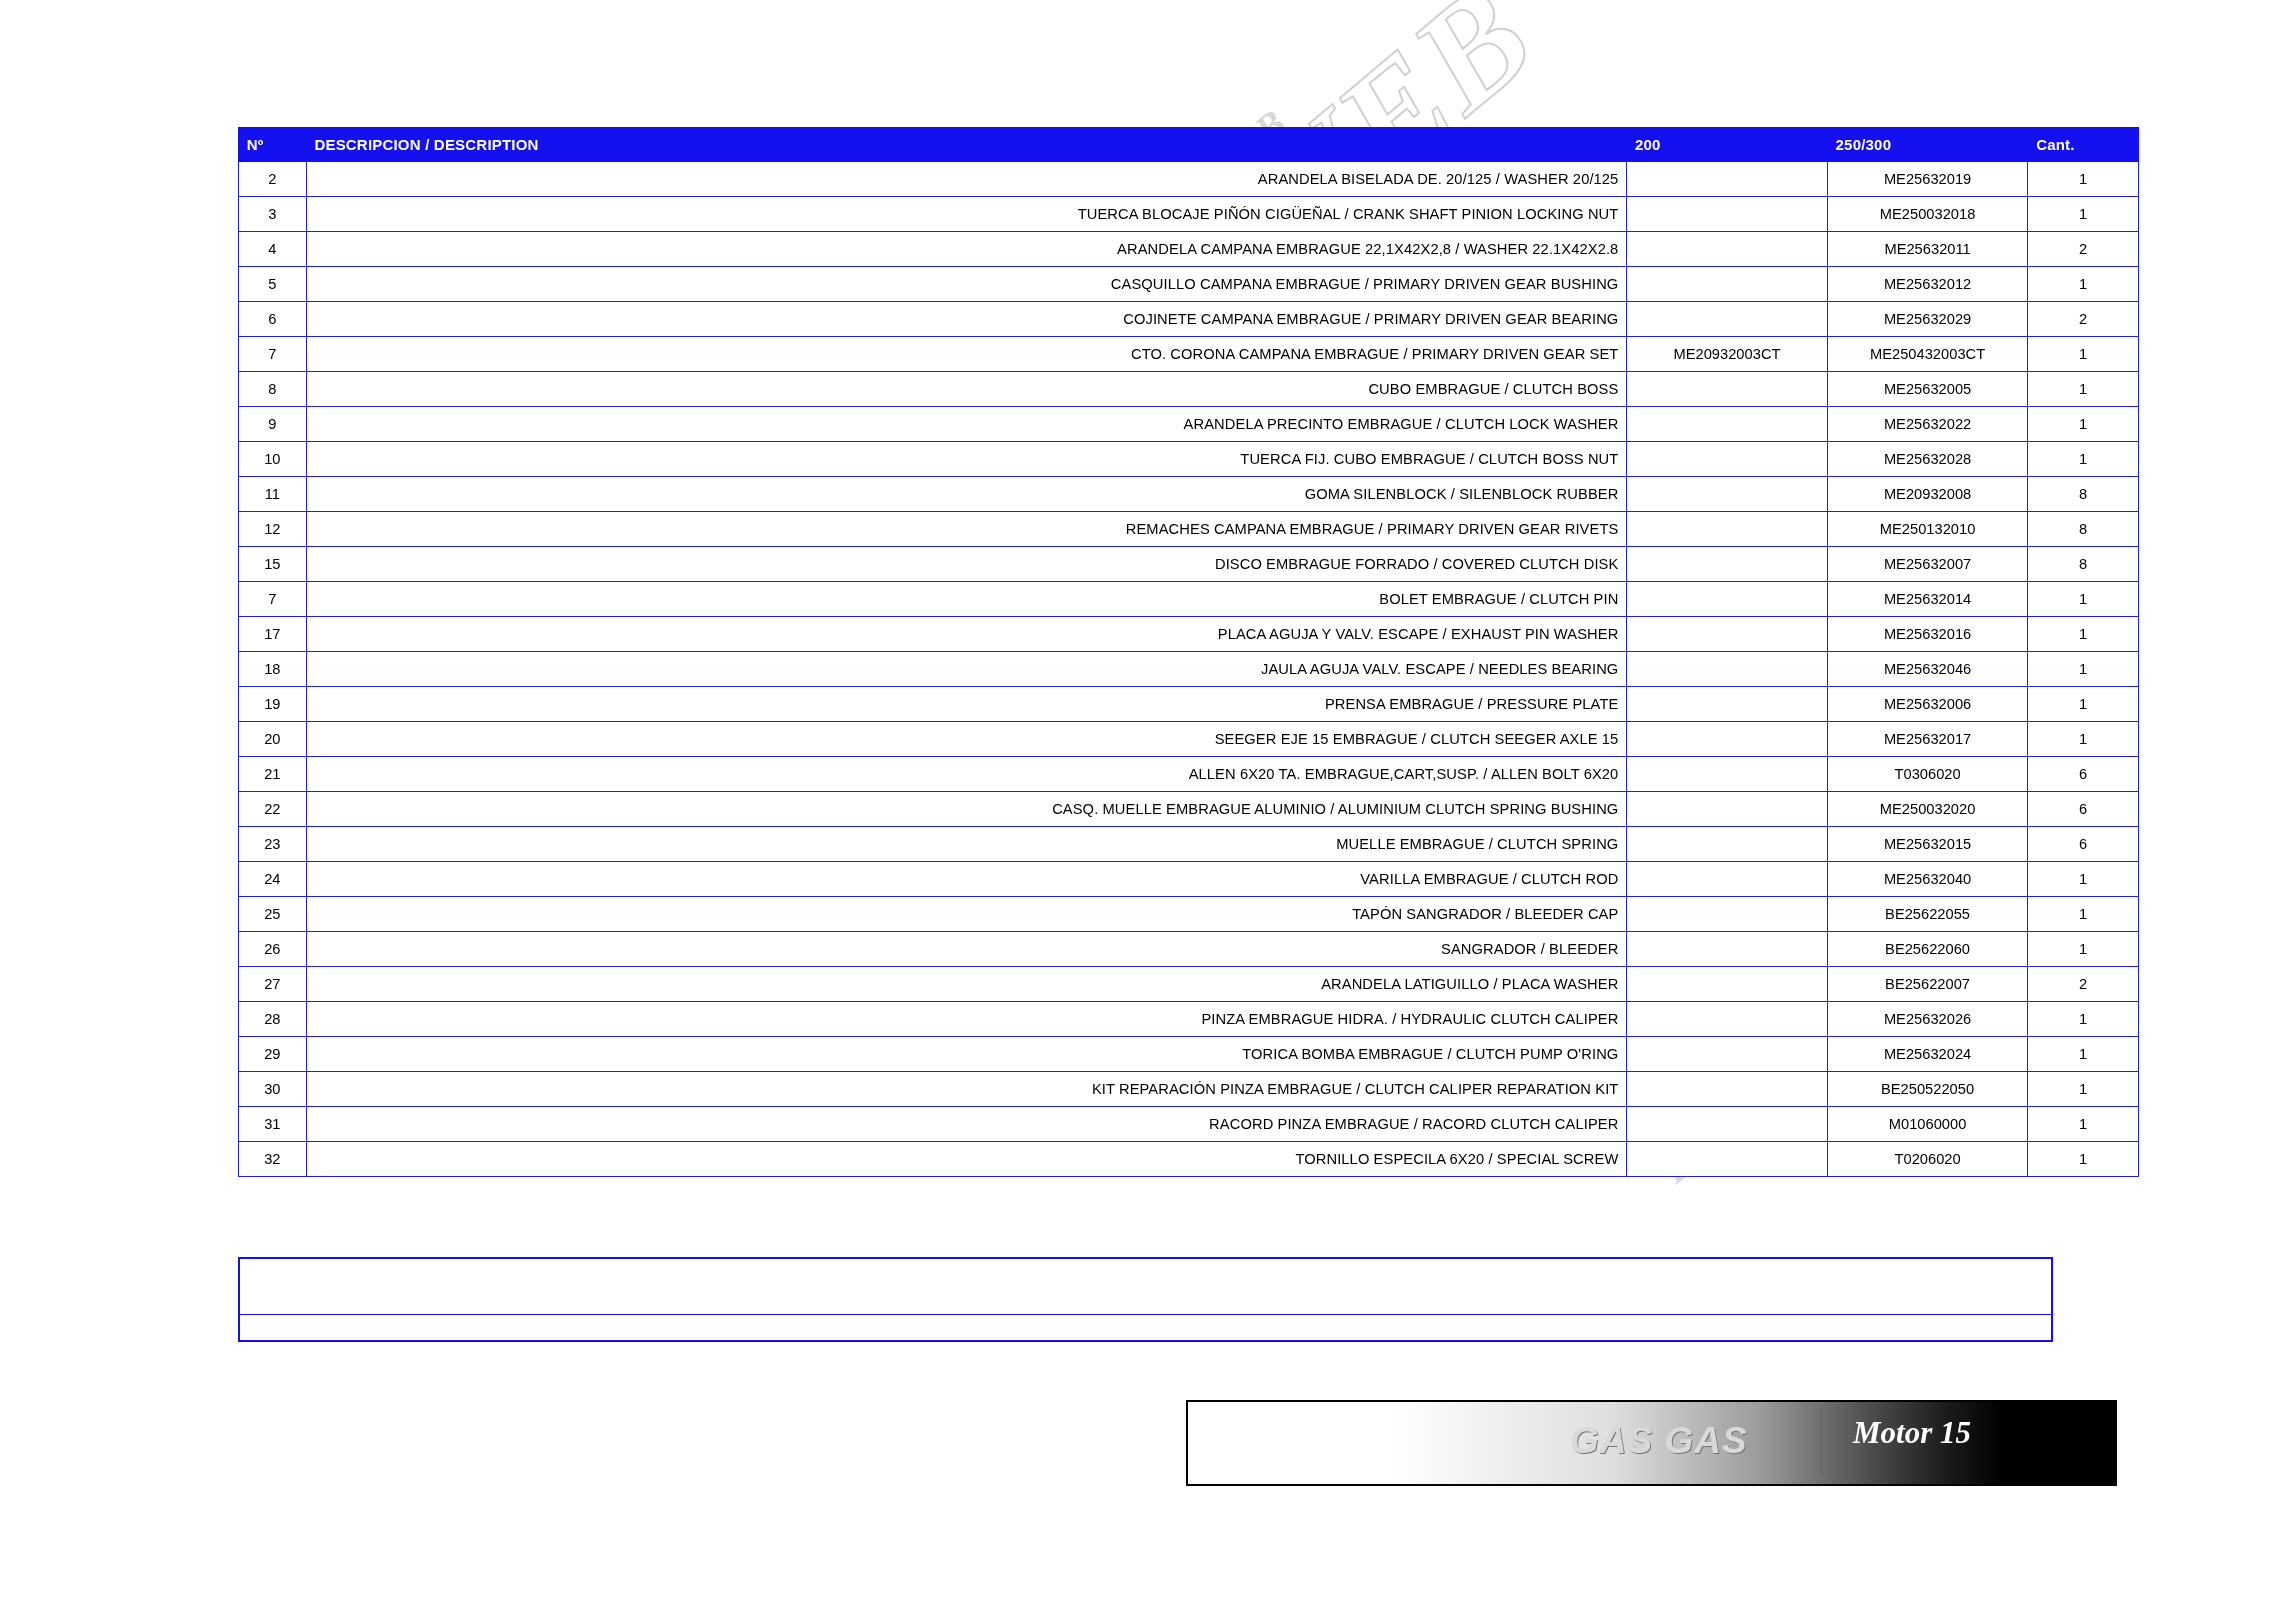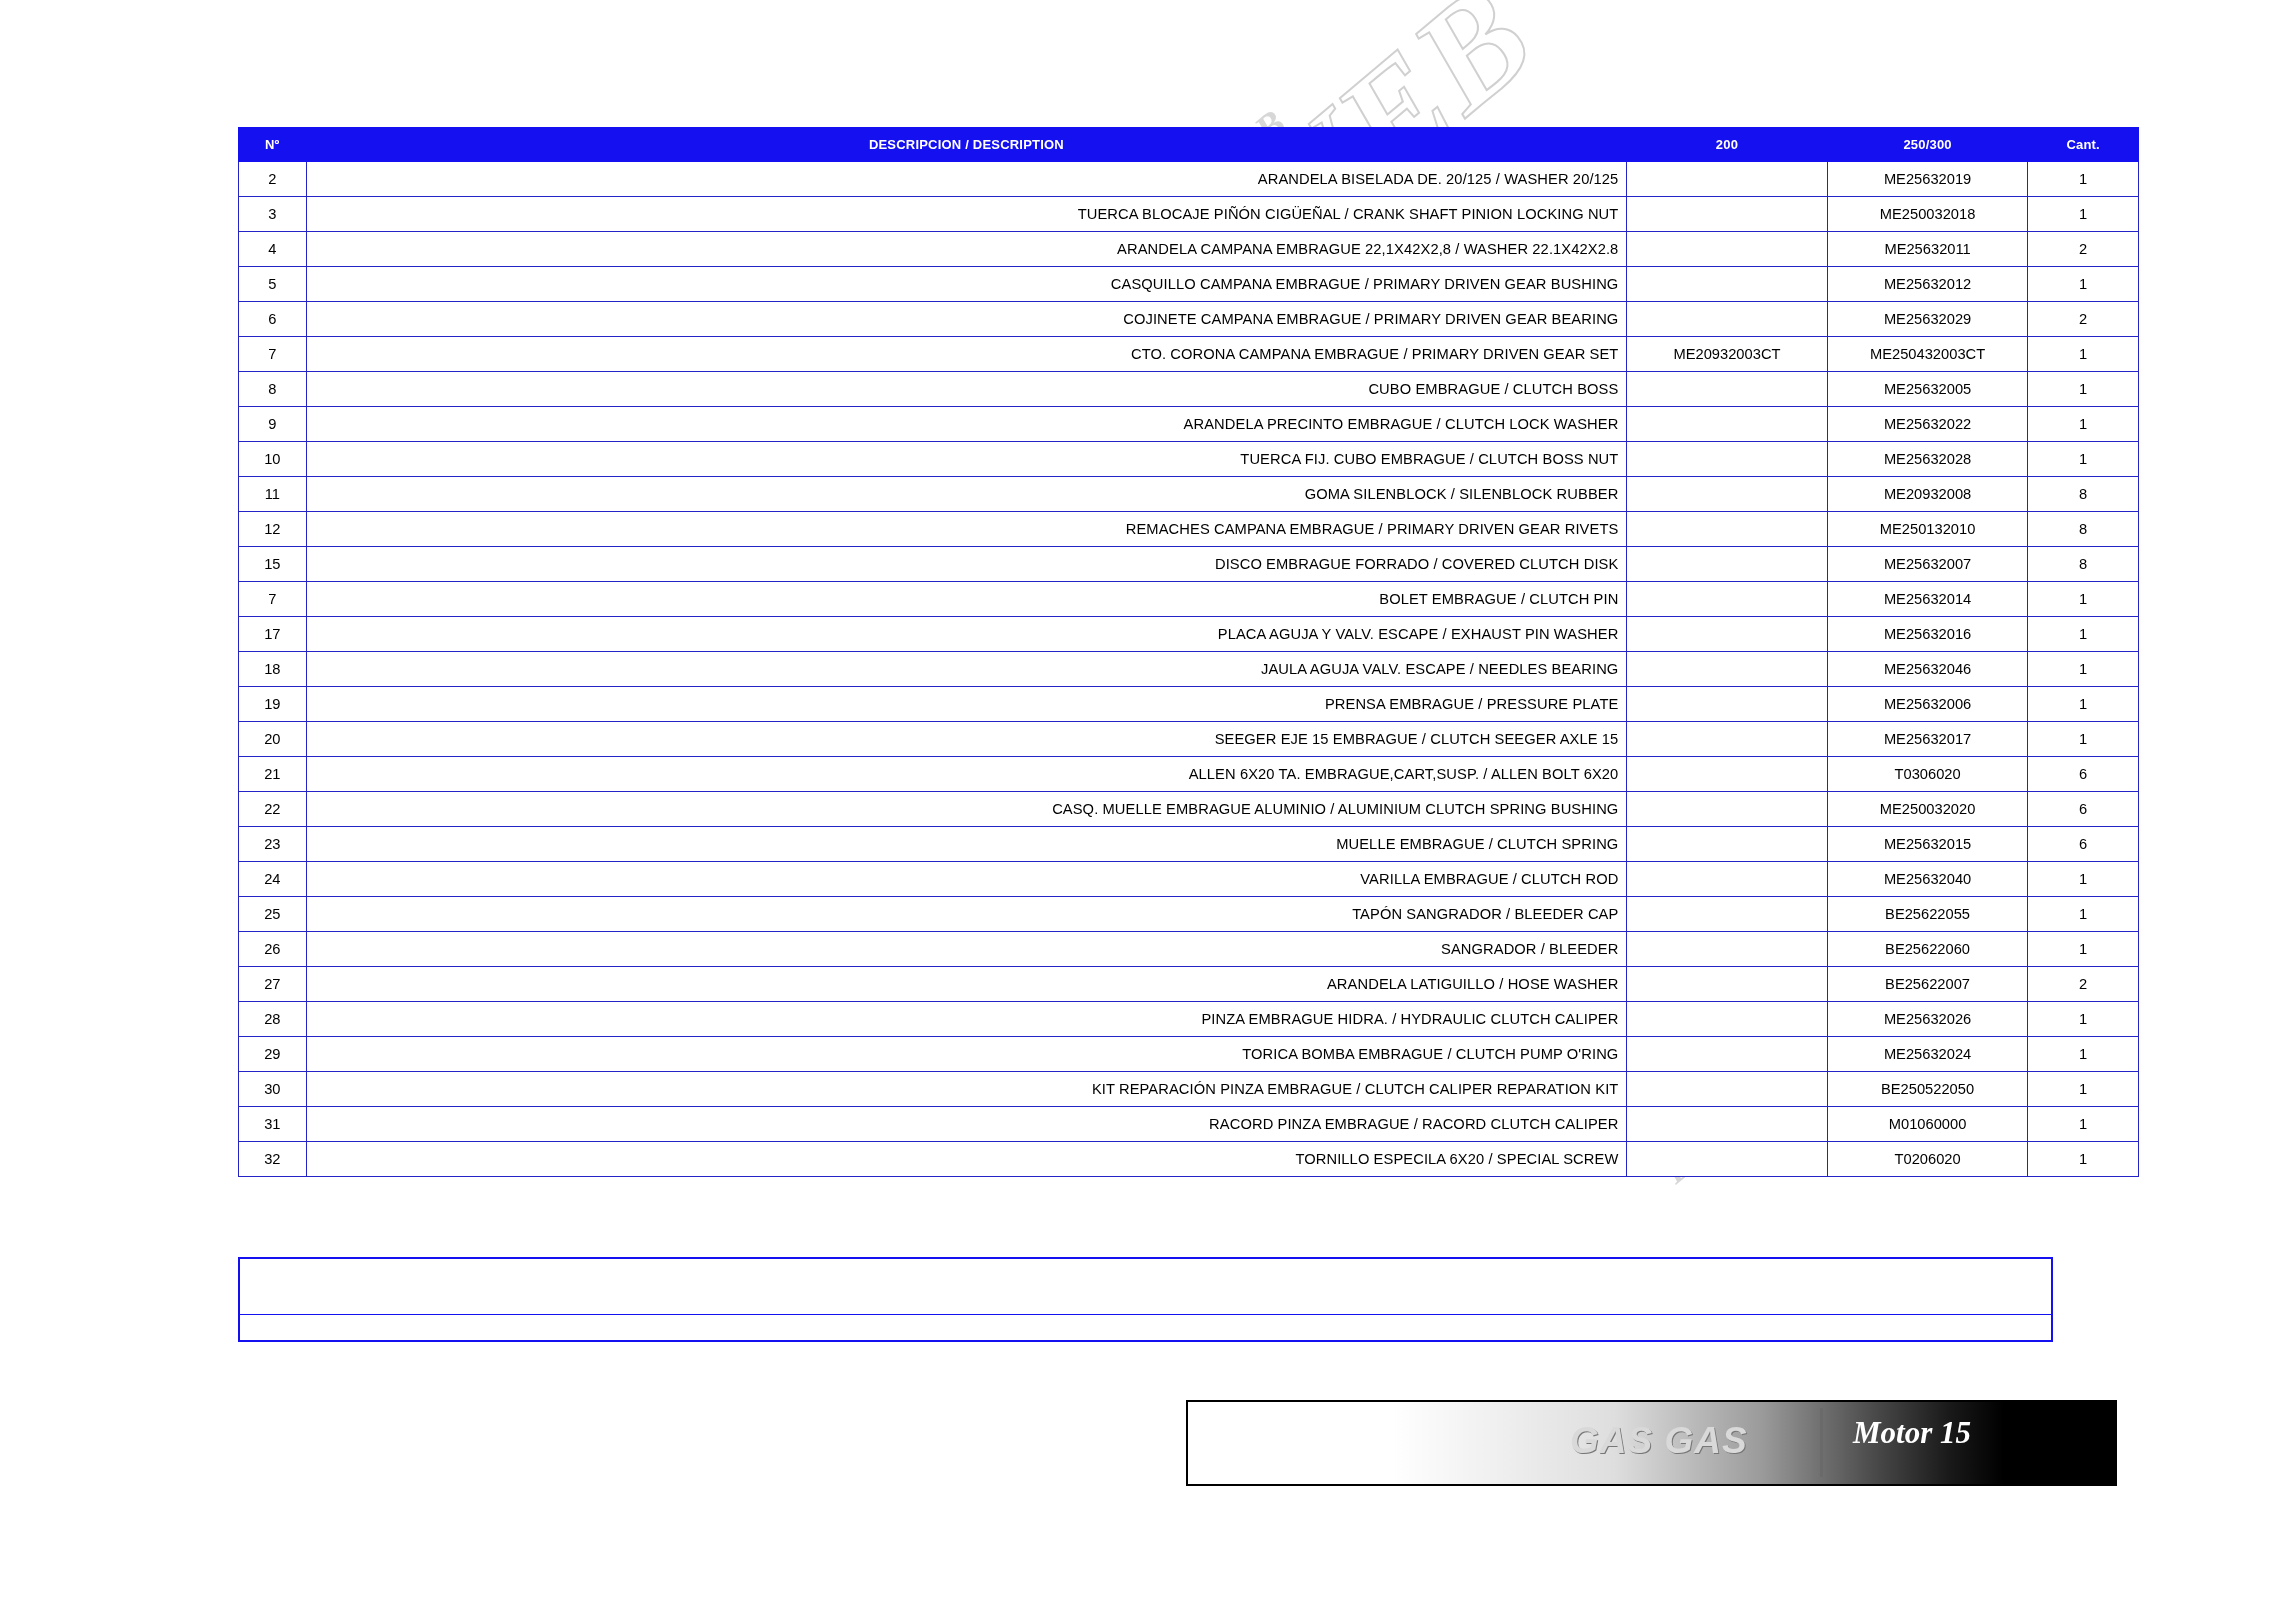--- a/index.html
+++ b/index.html
@@ -71,26 +71,26 @@
   }
   table.parts {
     border-collapse: collapse;
     width: 100%;
     table-layout: fixed;
     background: #ffffff;
   }
   table.parts thead th {
     background: #1510f0;
     color: #ffffff;
-    font-size: 13px;
+    font-size: 15px;
     font-weight: bold;
     height: 33px;
     padding: 0 7.8px;
     border: 1px solid #1510f0;
-    text-align: center;
+    text-align: left;
     letter-spacing: 0.2px;
   }
   th.c-num { width: 51px; text-align: center; padding: 0; }
   th.c-desc { width: 1304px; }
   th.c-200 { width: 184px; text-align: center; padding: 0; border-left: 2px solid #ffffff; }
   th.c-250 { width: 184px; text-align: center; padding: 0; border-left: 2px solid #ffffff; }
   th.c-cant { width: 94px; text-align: center; padding: 0; border-left: 2px solid #ffffff; }
 
   table.parts tbody td {
     height: 34px;
@@ -352,21 +352,21 @@
         </tr>
         <tr>
           <td class="c-num">26</td>
           <td class="c-desc">SANGRADOR / BLEEDER</td>
           <td class="c-200"></td>
           <td class="c-250">BE25622060</td>
           <td class="c-cant">1</td>
         </tr>
         <tr>
           <td class="c-num">27</td>
-          <td class="c-desc">ARANDELA LATIGUILLO / HOSE WASHER</td>
+          <td class="c-desc">ARANDELA LATIGUILLO / PLACA WASHER</td>
           <td class="c-200"></td>
           <td class="c-250">BE25622007</td>
           <td class="c-cant">2</td>
         </tr>
         <tr>
           <td class="c-num">28</td>
           <td class="c-desc">PINZA EMBRAGUE HIDRA. / HYDRAULIC CLUTCH CALIPER</td>
           <td class="c-200"></td>
           <td class="c-250">ME25632026</td>
           <td class="c-cant">1</td>

